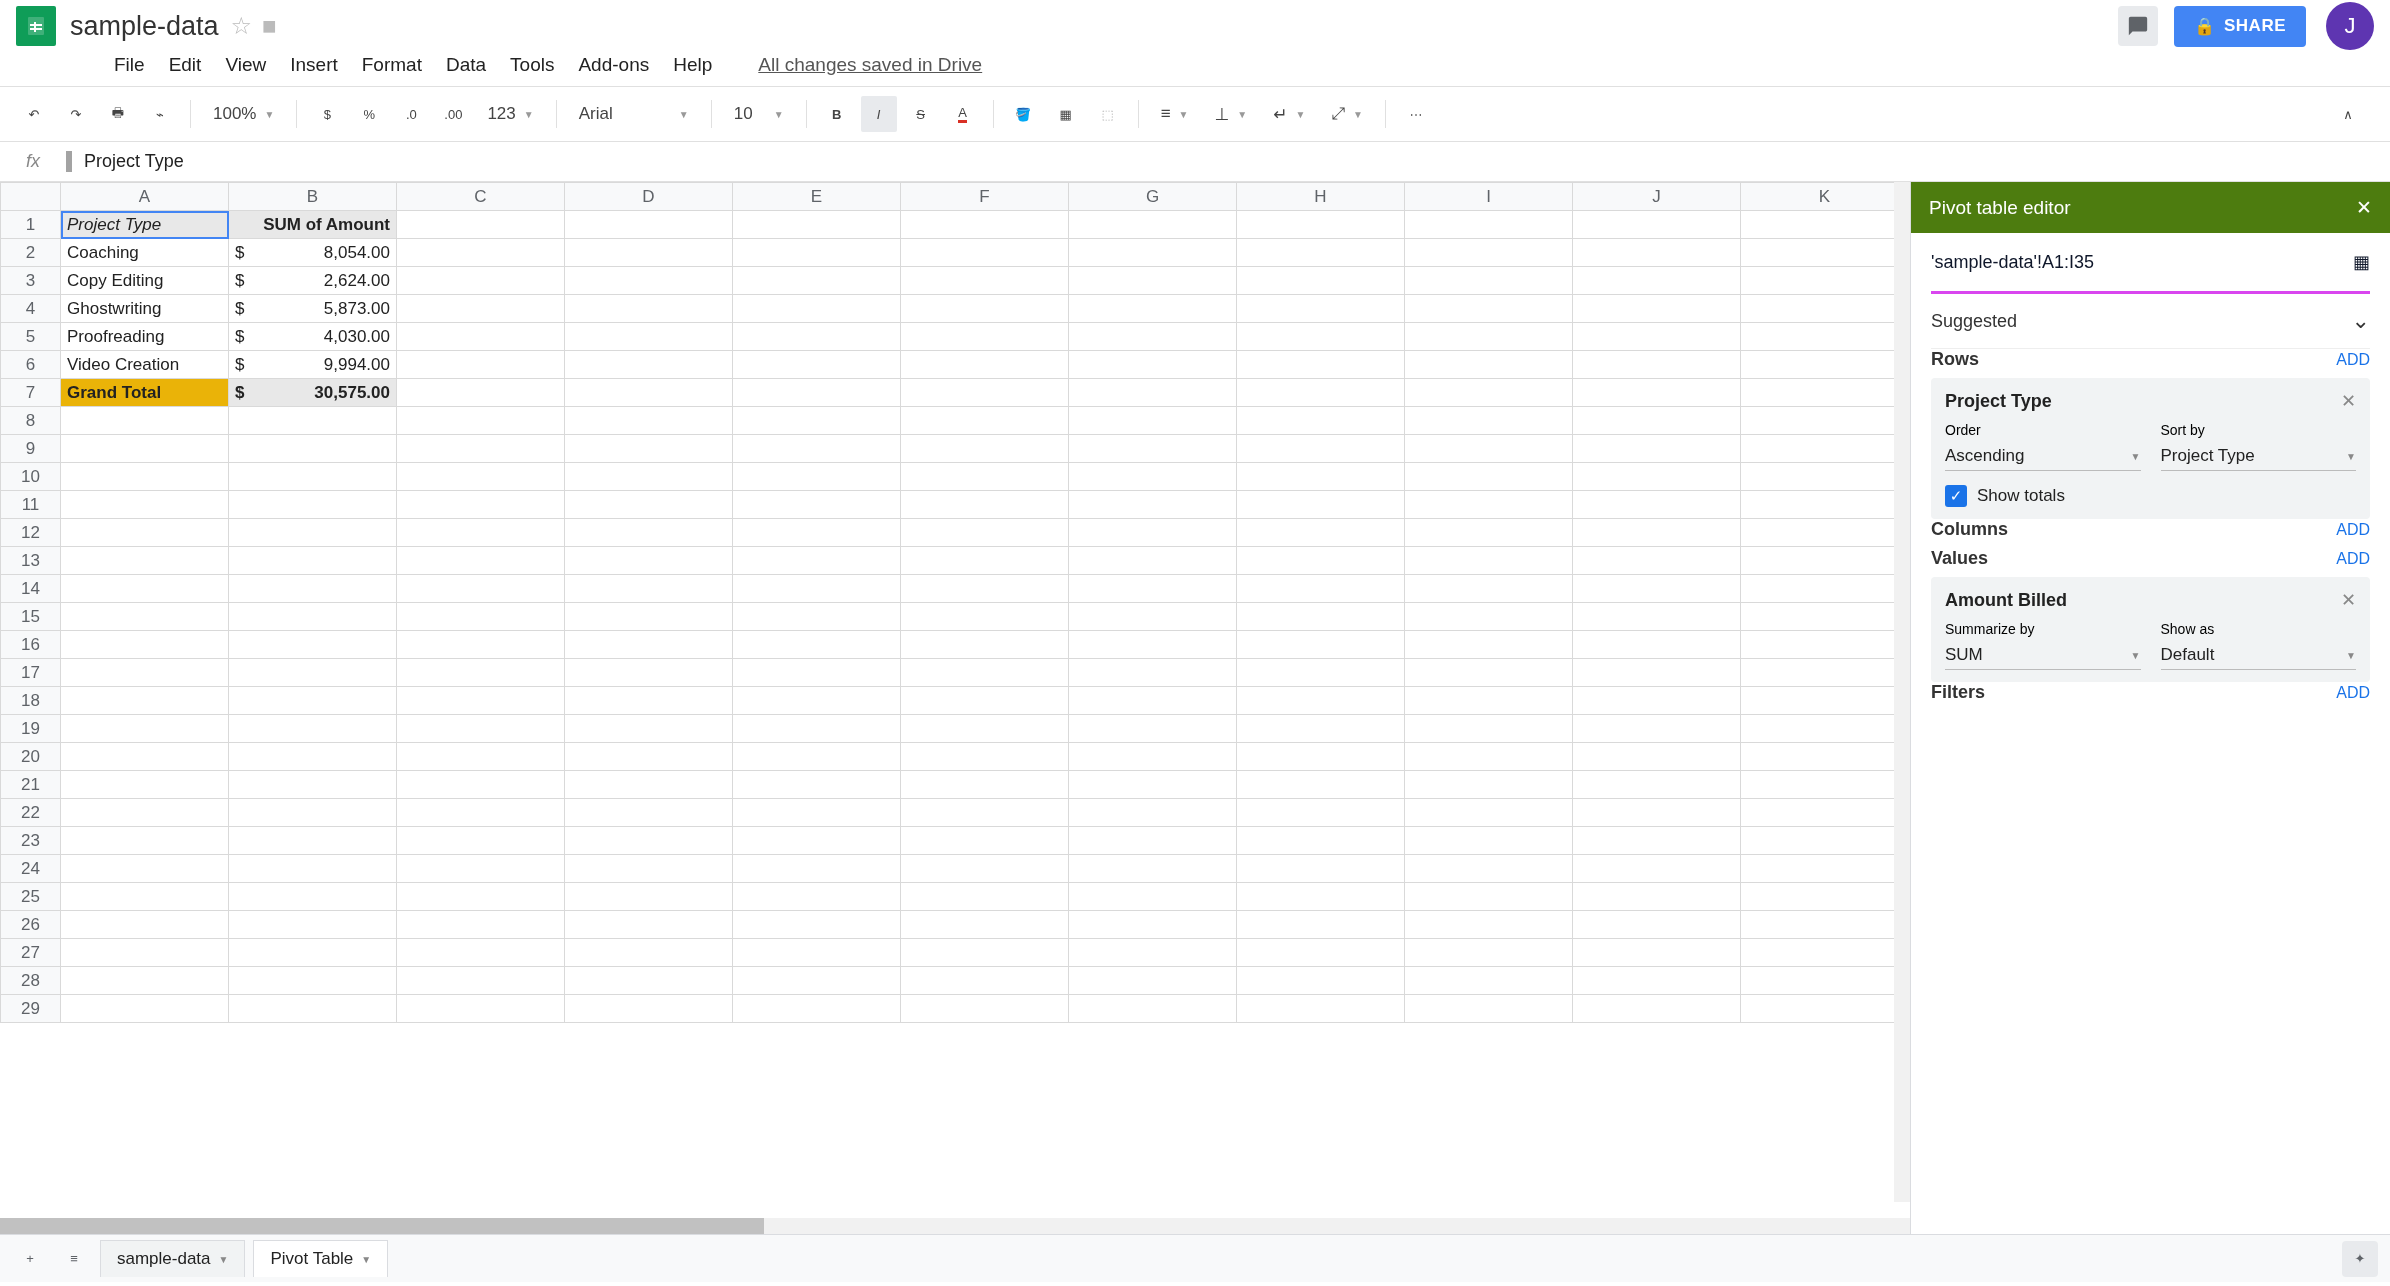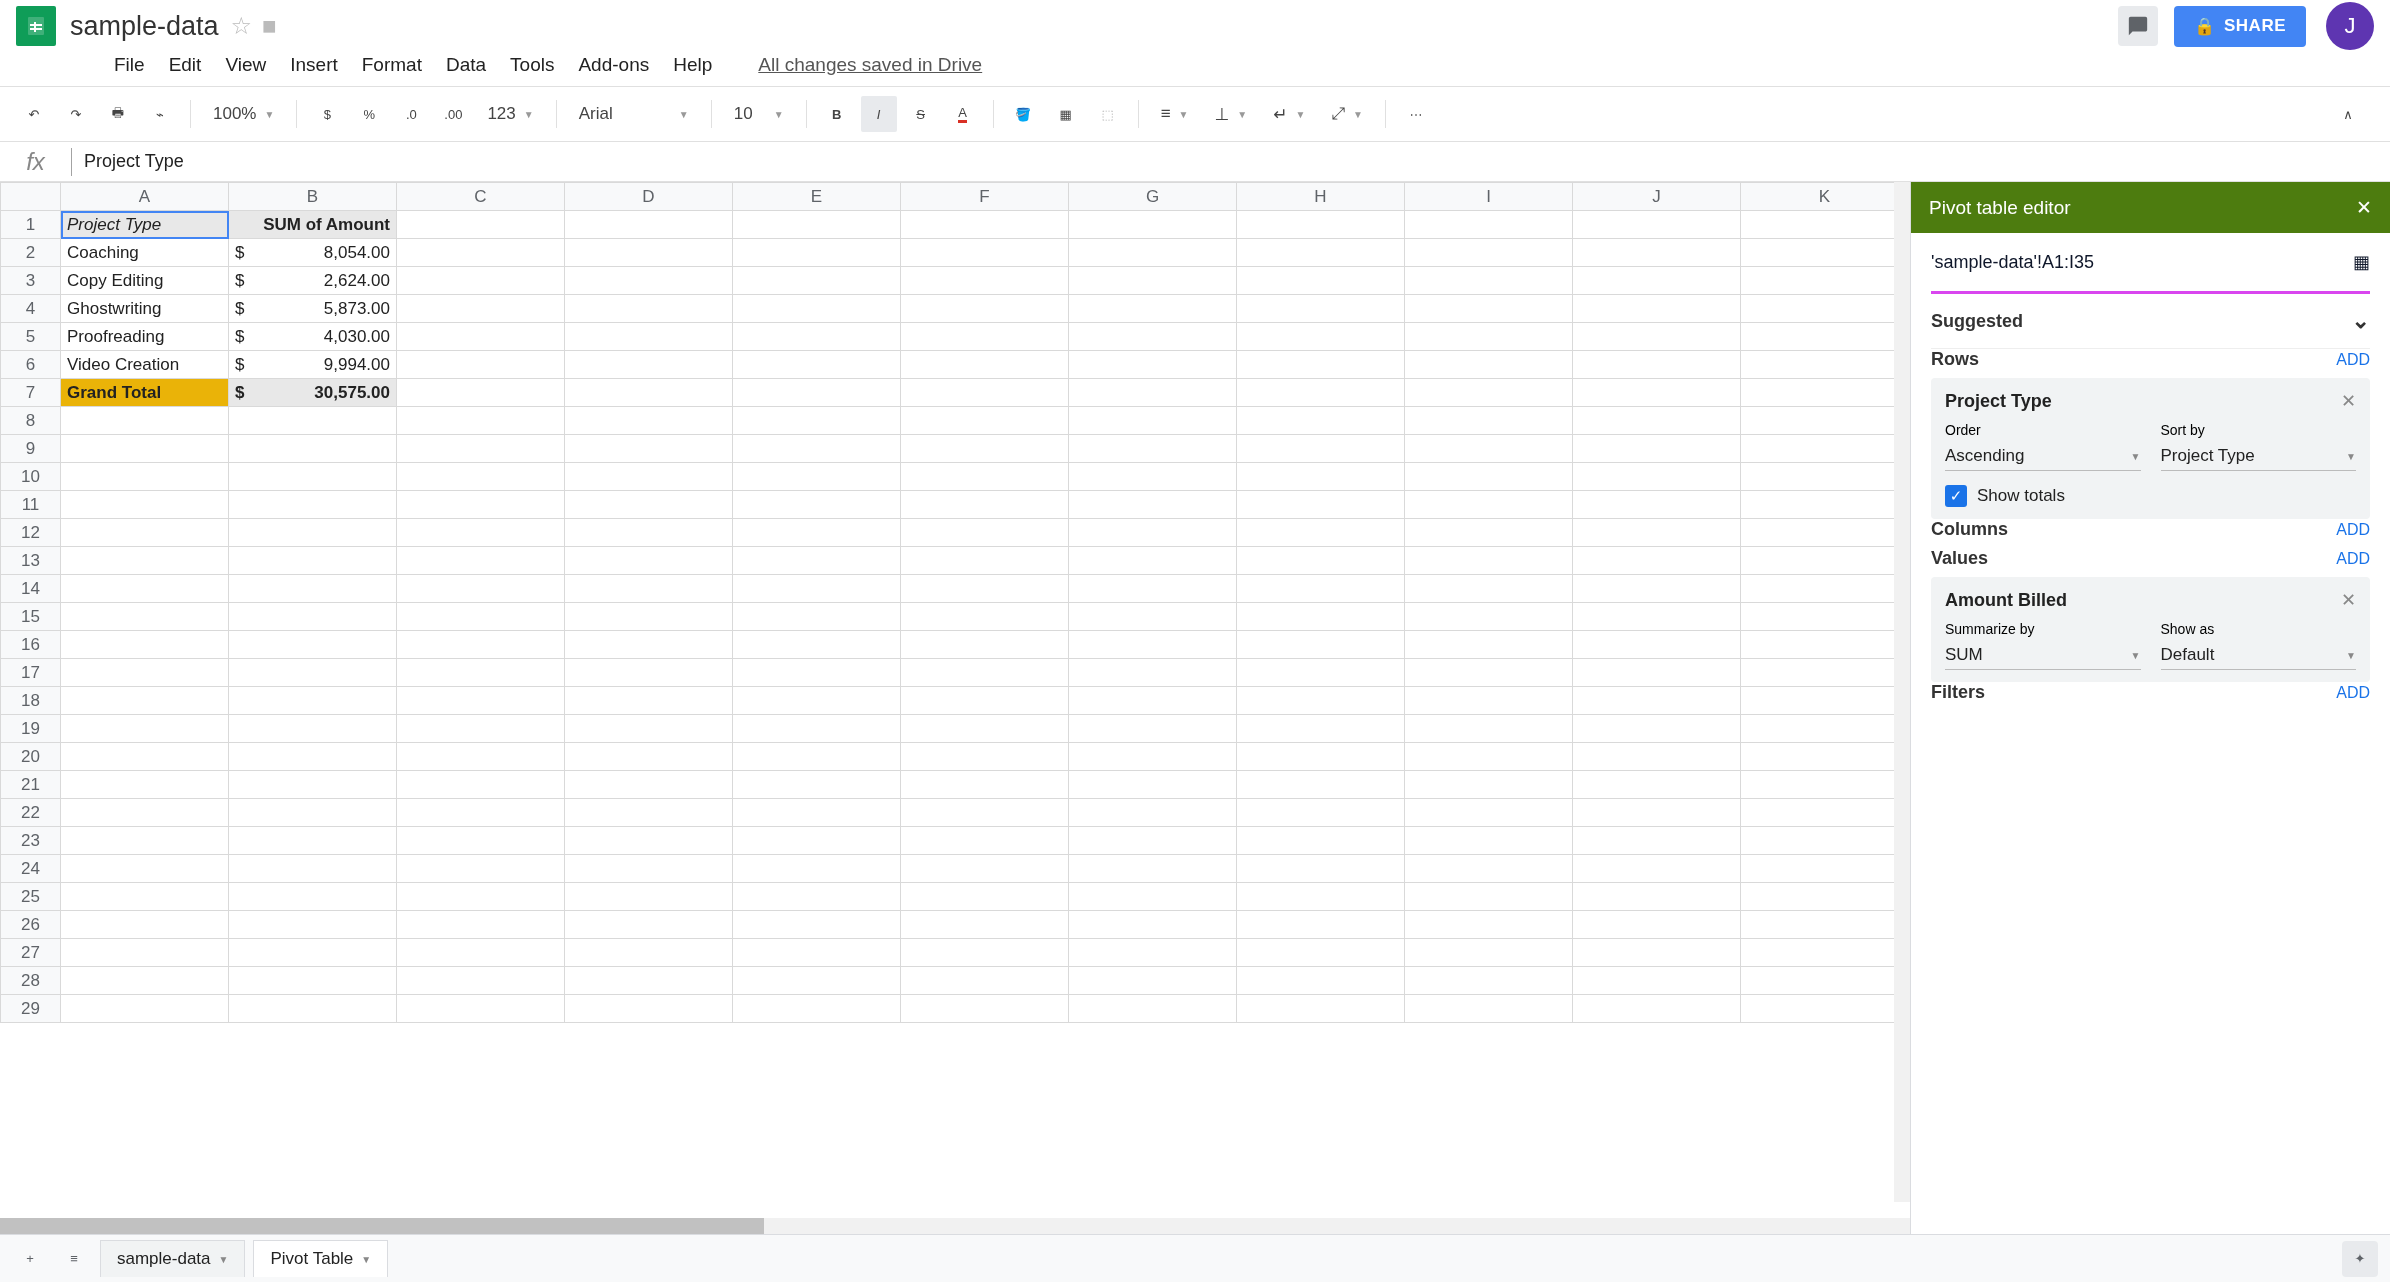--- a/index.html
+++ b/index.html
@@ -15,21 +15,21 @@
 .avatar { width: 48px; height: 48px; border-radius: 50%; background: #5e35b1; color: #fff; display: flex; align-items: center; justify-content: center; font-size: 22px; font-weight: 500; }
 .menubar { display: flex; align-items: center; gap: 24px; padding: 10px 16px 10px 114px; font-size: 19px; color: #222; }
 .menubar span { cursor: pointer; }
 .save-msg { text-decoration: underline; color: #555; margin-left: 22px; }
 .toolbar { display: flex; align-items: center; gap: 6px; padding: 6px 16px; border-top: 1px solid #e0e0e0; border-bottom: 1px solid #e0e0e0; height: 56px; color: #444; }
 .tb-btn { width: 36px; height: 36px; display: flex; align-items: center; justify-content: center; border-radius: 2px; cursor: pointer; }
 .tb-sep { width: 1px; height: 28px; background: #e0e0e0; margin: 0 6px; }
 .tb-drop { display: flex; align-items: center; gap: 8px; padding: 0 10px; font-size: 17px; cursor: pointer; }
 .tb-drop .caret { font-size: 10px; color: #999; }
 .fx-row { display: flex; align-items: center; border-bottom: 1px solid #e0e0e0; height: 40px; }
-.fx-label { width: 72px; text-align: center; font-style: italic; color: #888; font-size: 24px; border-right: 1px solid #a3a3a3; }
+.fx-label { width: 72px; text-align: center; font-style: italic; color: #888; font-size: 18px; border-right: 6px solid #a3a3a3; }
 .fx-input { flex: 1; padding: 0 12px; font-size: 18px; }
 .main { display: flex; height: calc(100% - 44px - 46px - 56px - 40px - 48px); }
 .sheet-area { flex: 1; display: flex; flex-direction: column; position: relative; }
 .grid-wrap { flex: 1; overflow: auto; position: relative; }
 table.grid { border-collapse: collapse; table-layout: fixed; }
 .grid th, .grid td { border: 1px solid #d9d9d9; height: 28px; font-size: 17px; }
 .grid th.colh { background: #f8f9fa; color: #5f6368; font-weight: normal; width: 168px; text-align: center; }
 .grid th.rowh { background: #f8f9fa; color: #5f6368; font-weight: normal; width: 60px; text-align: center; }
 .grid th.corner { background: #f8f9fa; width: 60px; }
 .grid td { padding: 0 6px; }
@@ -47,21 +47,21 @@
 .card { background: #f1f3f4; border-radius: 4px; padding: 12px 14px; margin-top: 8px; }
 .card-hdr { display: flex; justify-content: space-between; align-items: center; margin-bottom: 10px; }
 .card-title { font-weight: bold; font-size: 18px; }
 .card-close { color: #888; cursor: pointer; font-size: 18px; }
 .card-row { display: flex; gap: 20px; }
 .card-col { flex: 1; }
 .card-label { font-size: 14px; color: #000000; margin-bottom: 4px; }
 .card-select { display: flex; justify-content: space-between; align-items: center; font-size: 17px; border-bottom: 1px solid #bbb; padding: 4px 0; cursor: pointer; }
 .card-check { display: flex; align-items: center; gap: 10px; margin-top: 14px; font-size: 17px; }
 .card-check .box { width: 22px; height: 22px; background: #1a73e8; border-radius: 3px; display: flex; align-items: center; justify-content: center; color: #fff; font-size: 15px; }
-.suggested-row { display: flex; justify-content: space-between; align-items: center; font-size: 18px; font-weight: bold; color: #333; padding: 14px 0; border-bottom: 1px solid #eee; }
+.suggested-row { display: flex; justify-content: space-between; align-items: center; font-size: 18px; font-weight: normal; color: #333; padding: 14px 0; border-bottom: 1px solid #eee; }
 .tabs { display: flex; align-items: center; height: 48px; border-top: 1px solid #dadce0; background: #f8f9fa; padding: 0 12px; gap: 8px; }
 .tab-btn { width: 36px; height: 36px; display: flex; align-items: center; justify-content: center; color: #5f6368; cursor: pointer; }
 .tab { padding: 8px 16px; background: #f1f3f4; border: 1px solid #dadce0; border-bottom: none; font-size: 17px; display: flex; align-items: center; gap: 8px; cursor: pointer; }
 .tab.active { background: #fff; }
 .tab .caret { font-size: 10px; color: #888; }
 .collapse-caret { margin-left: auto; margin-right: 8px; }
 .hscroll { height: 16px; background: #f1f1f1; display: flex; }
 .hscroll .thumb { width: 40%; background: #c1c1c1; height: 100%; }
 .vscroll { position: absolute; right: 0; top: 0; bottom: 16px; width: 16px; background: #f1f1f1; }
 .currency-cell { display: flex; justify-content: space-between; }

